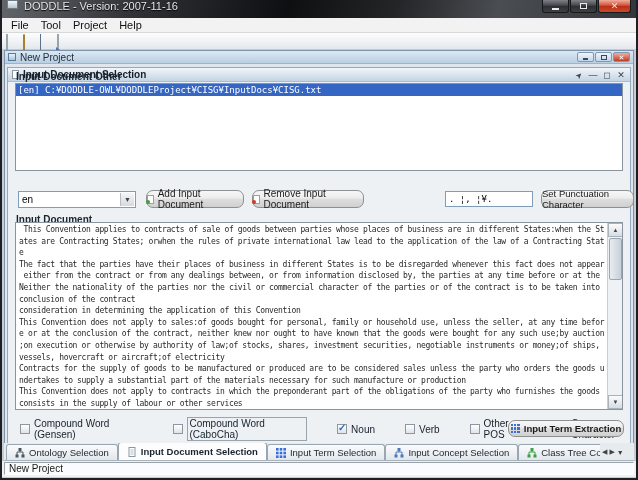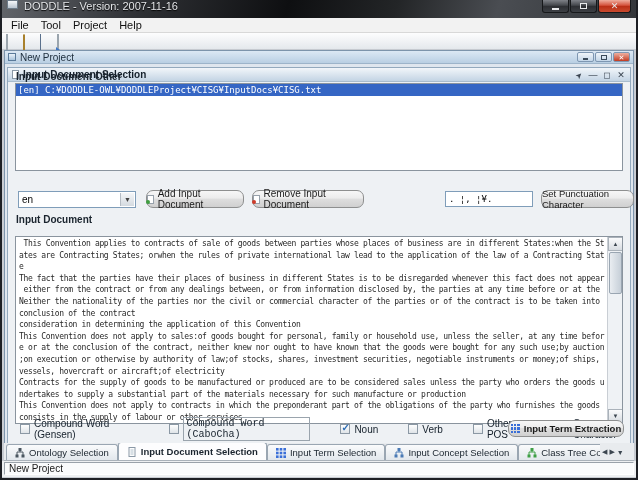--- a/index.html
+++ b/index.html
@@ -91,40 +91,40 @@
   .mini-page { width:7px; height:9px; background:#fff; border:1px solid #97a1ab; position:relative; }
   .mini-page::after { content:""; position:absolute; left:-2px; bottom:-1px; width:4px; height:4px; border-radius:50%; }
   .mini-page.add::after { background:#3f9f3f; }
   .mini-page.remove::after { background:#cf3b2a; }
   .punct-field { position:absolute; left:437px; top:2px; width:88px; height:16px; background:#fff;
     border:1px solid #7f9db9; font-family:"DejaVu Sans Mono",monospace; font-size:9px; line-height:14px; padding-left:3px; }
   .btn-setpunct { left:533px; width:93px; font-size:9.5px;align-items:center; }
 
   
   .inputdoc-label { position:absolute; left:8px; top:146px; }
-  .inputdoc-box { position:absolute; left:7px; top:168px; width:608px; height:188px;
+  .inputdoc-box { position:absolute; left:7px; top:154px; width:608px; height:188px;
     background:#fff; border:1px solid #8a949e; overflow:hidden; }
   .doc-text { position:absolute; left:3px; top:1px; width:586px; }
   .doc-line { font-family:"DejaVu Sans Mono",monospace; font-size:8px; letter-spacing:-0.35px;
     line-height:11.6px; color:#282828; white-space:pre; overflow:hidden; }
   .vscroll { position:absolute; right:0; top:0; width:15px; height:186px; background:#eff2f5; border-left:1px solid #c9ced4; }
   .scroll-btn { width:15px; height:14px; background:linear-gradient(#fafbfc,#d8dde2); border:1px solid #aab2ba;
     font-size:6px; color:#3c4650; text-align:center; line-height:13px; }
   .scroll-btn.down { position:absolute; bottom:0; }
   .scroll-thumb { position:absolute; top:15px; left:1px; width:13px; height:42px;
     background:linear-gradient(90deg,#e9edf1,#c6cfd8); border:1px solid #9aa6b2; border-radius:2px; }
 
   
   .check-row { position:absolute; left:0; top:350px; width:622px; height:22px;
     display:flex; align-items:center; gap:30px; padding-left:12px; }
   .check { display:flex; align-items:center; gap:4px; font-size:10px; color:#15202b; }
   .cbox { width:10px; height:10px; background:linear-gradient(#fefefe,#dfe4e8); border:1px solid #8b98a4;
     position:relative; flex:none; }
   .cbox.checked::after { content:"✓"; position:absolute; left:0px; top:-3px; color:#2c6cb5; font-size:10px; font-weight:bold; }
-  .check .boxed { border:1px solid #9aa4ad; padding:0 2px;font-family:Liberation Mono, monospace; }
+  .check .boxed { border:1px solid #9aa4ad; padding:0 2px; }
   .btn-extract { left:auto; right:6px; width:116px; height:17px; top:2px; font-weight:bold; font-size:9.5px; }
   .grid-ic { width:9px; height:9px; display:grid; grid-template-columns:repeat(3,1fr); gap:1px; flex:none; }
   .grid-ic i { background:#3a6fd8; }
 
   
   .tabbar { position:absolute; left:2px; top:443px; width:630px; height:18px; background:#e8ebee;
     border-bottom:1px solid #aab2ba; display:flex; align-items:flex-end; overflow:hidden; padding-left:2px; }
   .tab { height:16px; display:flex; align-items:center; gap:4px; padding:0 8px; font-size:9.5px; color:#1a242e;
     background:linear-gradient(#fafbfc,#e2e7ec); border:1px solid #9aa6b2; border-bottom:none;
     border-radius:3px 3px 0 0; white-space:nowrap; flex:none; }

